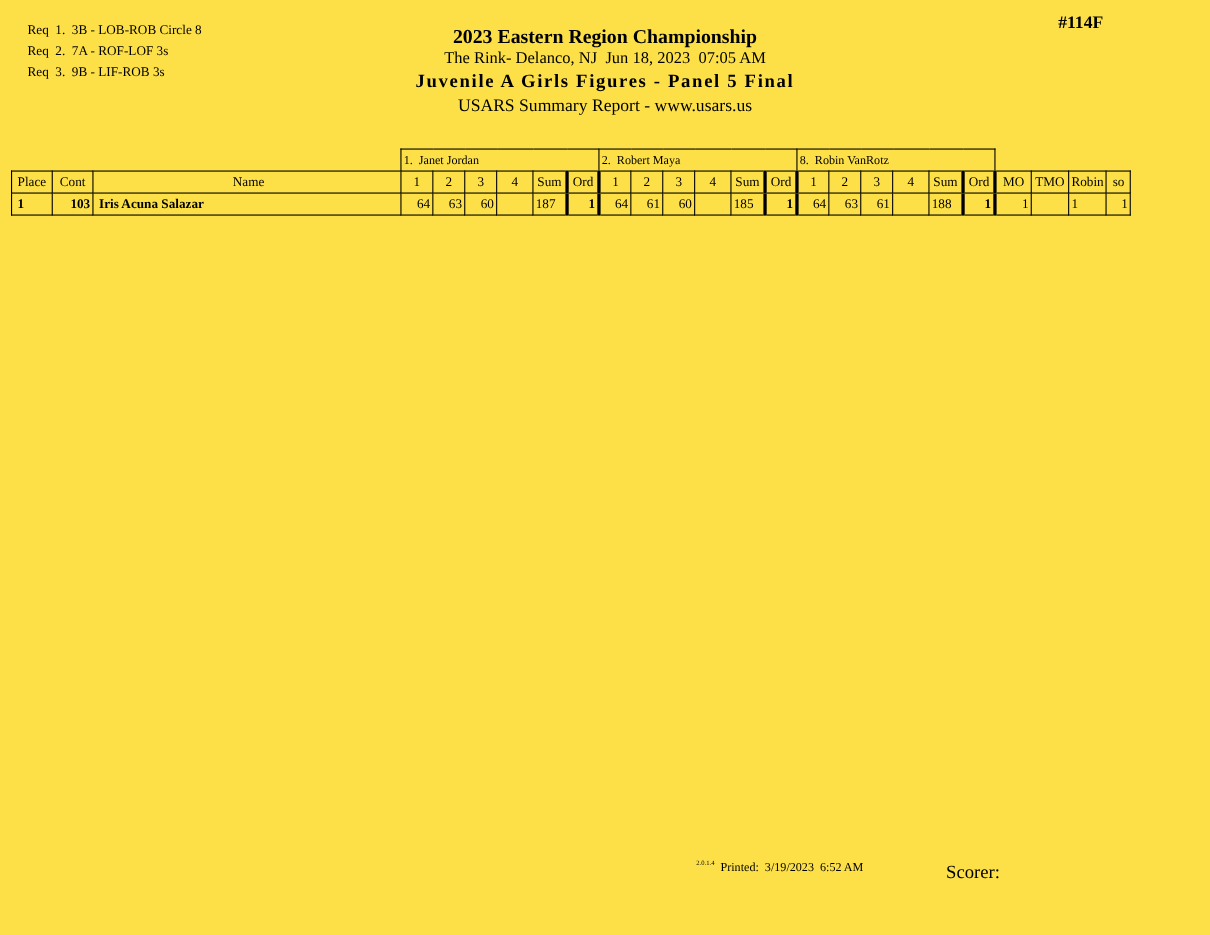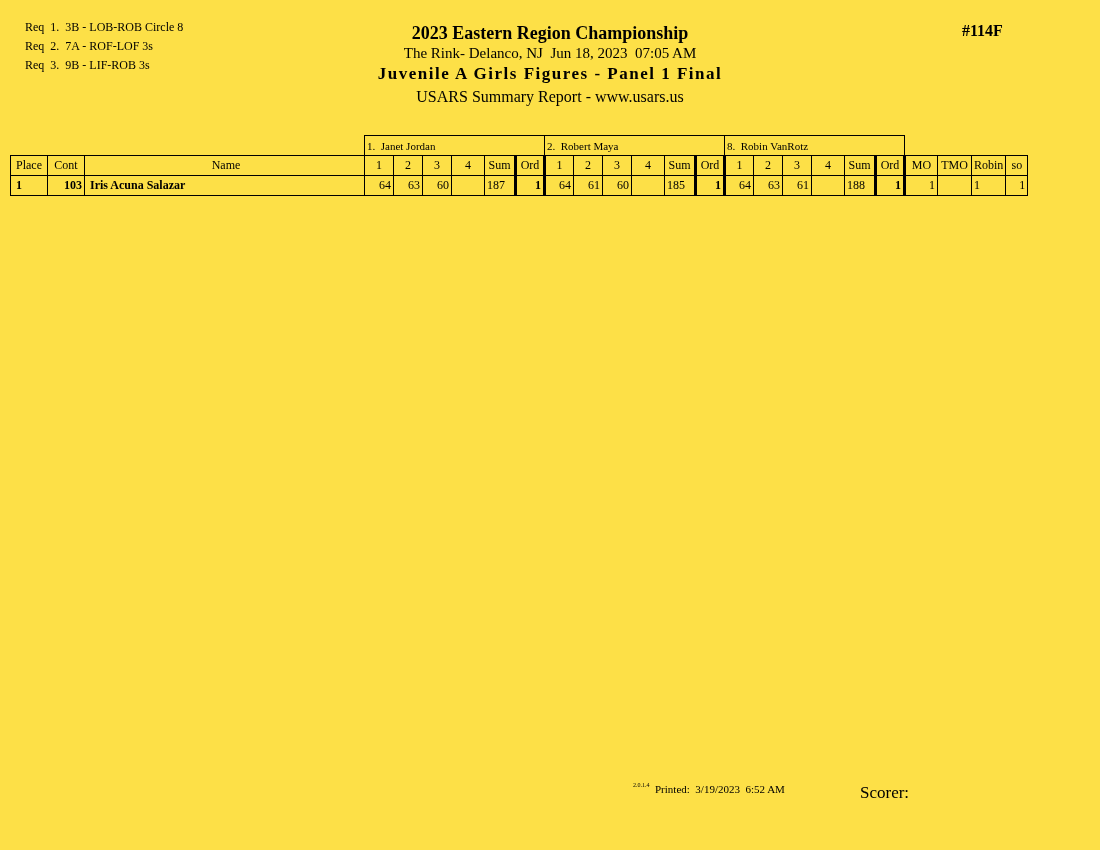--- a/index.html
+++ b/index.html
@@ -9,21 +9,21 @@
   }
   .pre{white-space:pre;}
   
   #req-block{position:absolute;left:25px;top:18px;font-size:12px;line-height:19px;}
   
   .center-line{position:absolute;left:0;width:1100px;text-align:center;}
   #title-line{top:23px;font-size:18px;font-weight:bold;}
   #venue-line{top:45px;font-size:15px;}
   #event-line{top:64px;font-size:17px;font-weight:bold;letter-spacing:1.5px;}
   #report-line{top:88px;font-size:16px;}
-  #doc-number{position:absolute;left:962px;top:22px;font-size:16px;font-weight:bold;}
+  #doc-number{position:absolute;left:962px;top:12px;font-size:16px;font-weight:bold;}
   
   #results-table{
     position:absolute;left:10px;top:135px;border-collapse:collapse;table-layout:fixed;
     font-size:12px;
   }
   #results-table td{overflow:hidden;padding:0 2px;height:19px;}
   tr.judges-row td{border:none;height:22px;}
   tr.judges-row td.judge-box{border:1px solid #000;font-size:11px;text-align:left;padding-left:5px;}
   tr.head-row td, tr.data-row td{border:1px solid #000;}
   tr.head-row td{text-align:center;height:20px;}
@@ -43,21 +43,21 @@
 <div id="page">
 
   <div id="req-block">
     <div class="pre">Req  1.  3B - LOB-ROB Circle 8</div>
     <div class="pre">Req  2.  7A - ROF-LOF 3s</div>
     <div class="pre">Req  3.  9B - LIF-ROB 3s</div>
   </div>
 
   <div id="title-line" class="center-line">2023 Eastern Region Championship</div>
   <div id="venue-line" class="center-line pre">The Rink- Delanco, NJ  Jun 18, 2023  07:05 AM</div>
-  <div id="event-line" class="center-line">Juvenile A Girls Figures - Panel 1 Final</div>
+  <div id="event-line" class="center-line">Juvenile A Girls Figures - Panel 5 Final</div>
   <div id="report-line" class="center-line">USARS Summary Report - www.usars.us</div>
   <div id="doc-number">#114F</div>
 
   <table id="results-table">
     <colgroup>
       <col style="width:37px">
         <col style="width:37px">
         <col style="width:280px">
       <col style="width:29px">
         <col style="width:29px">

